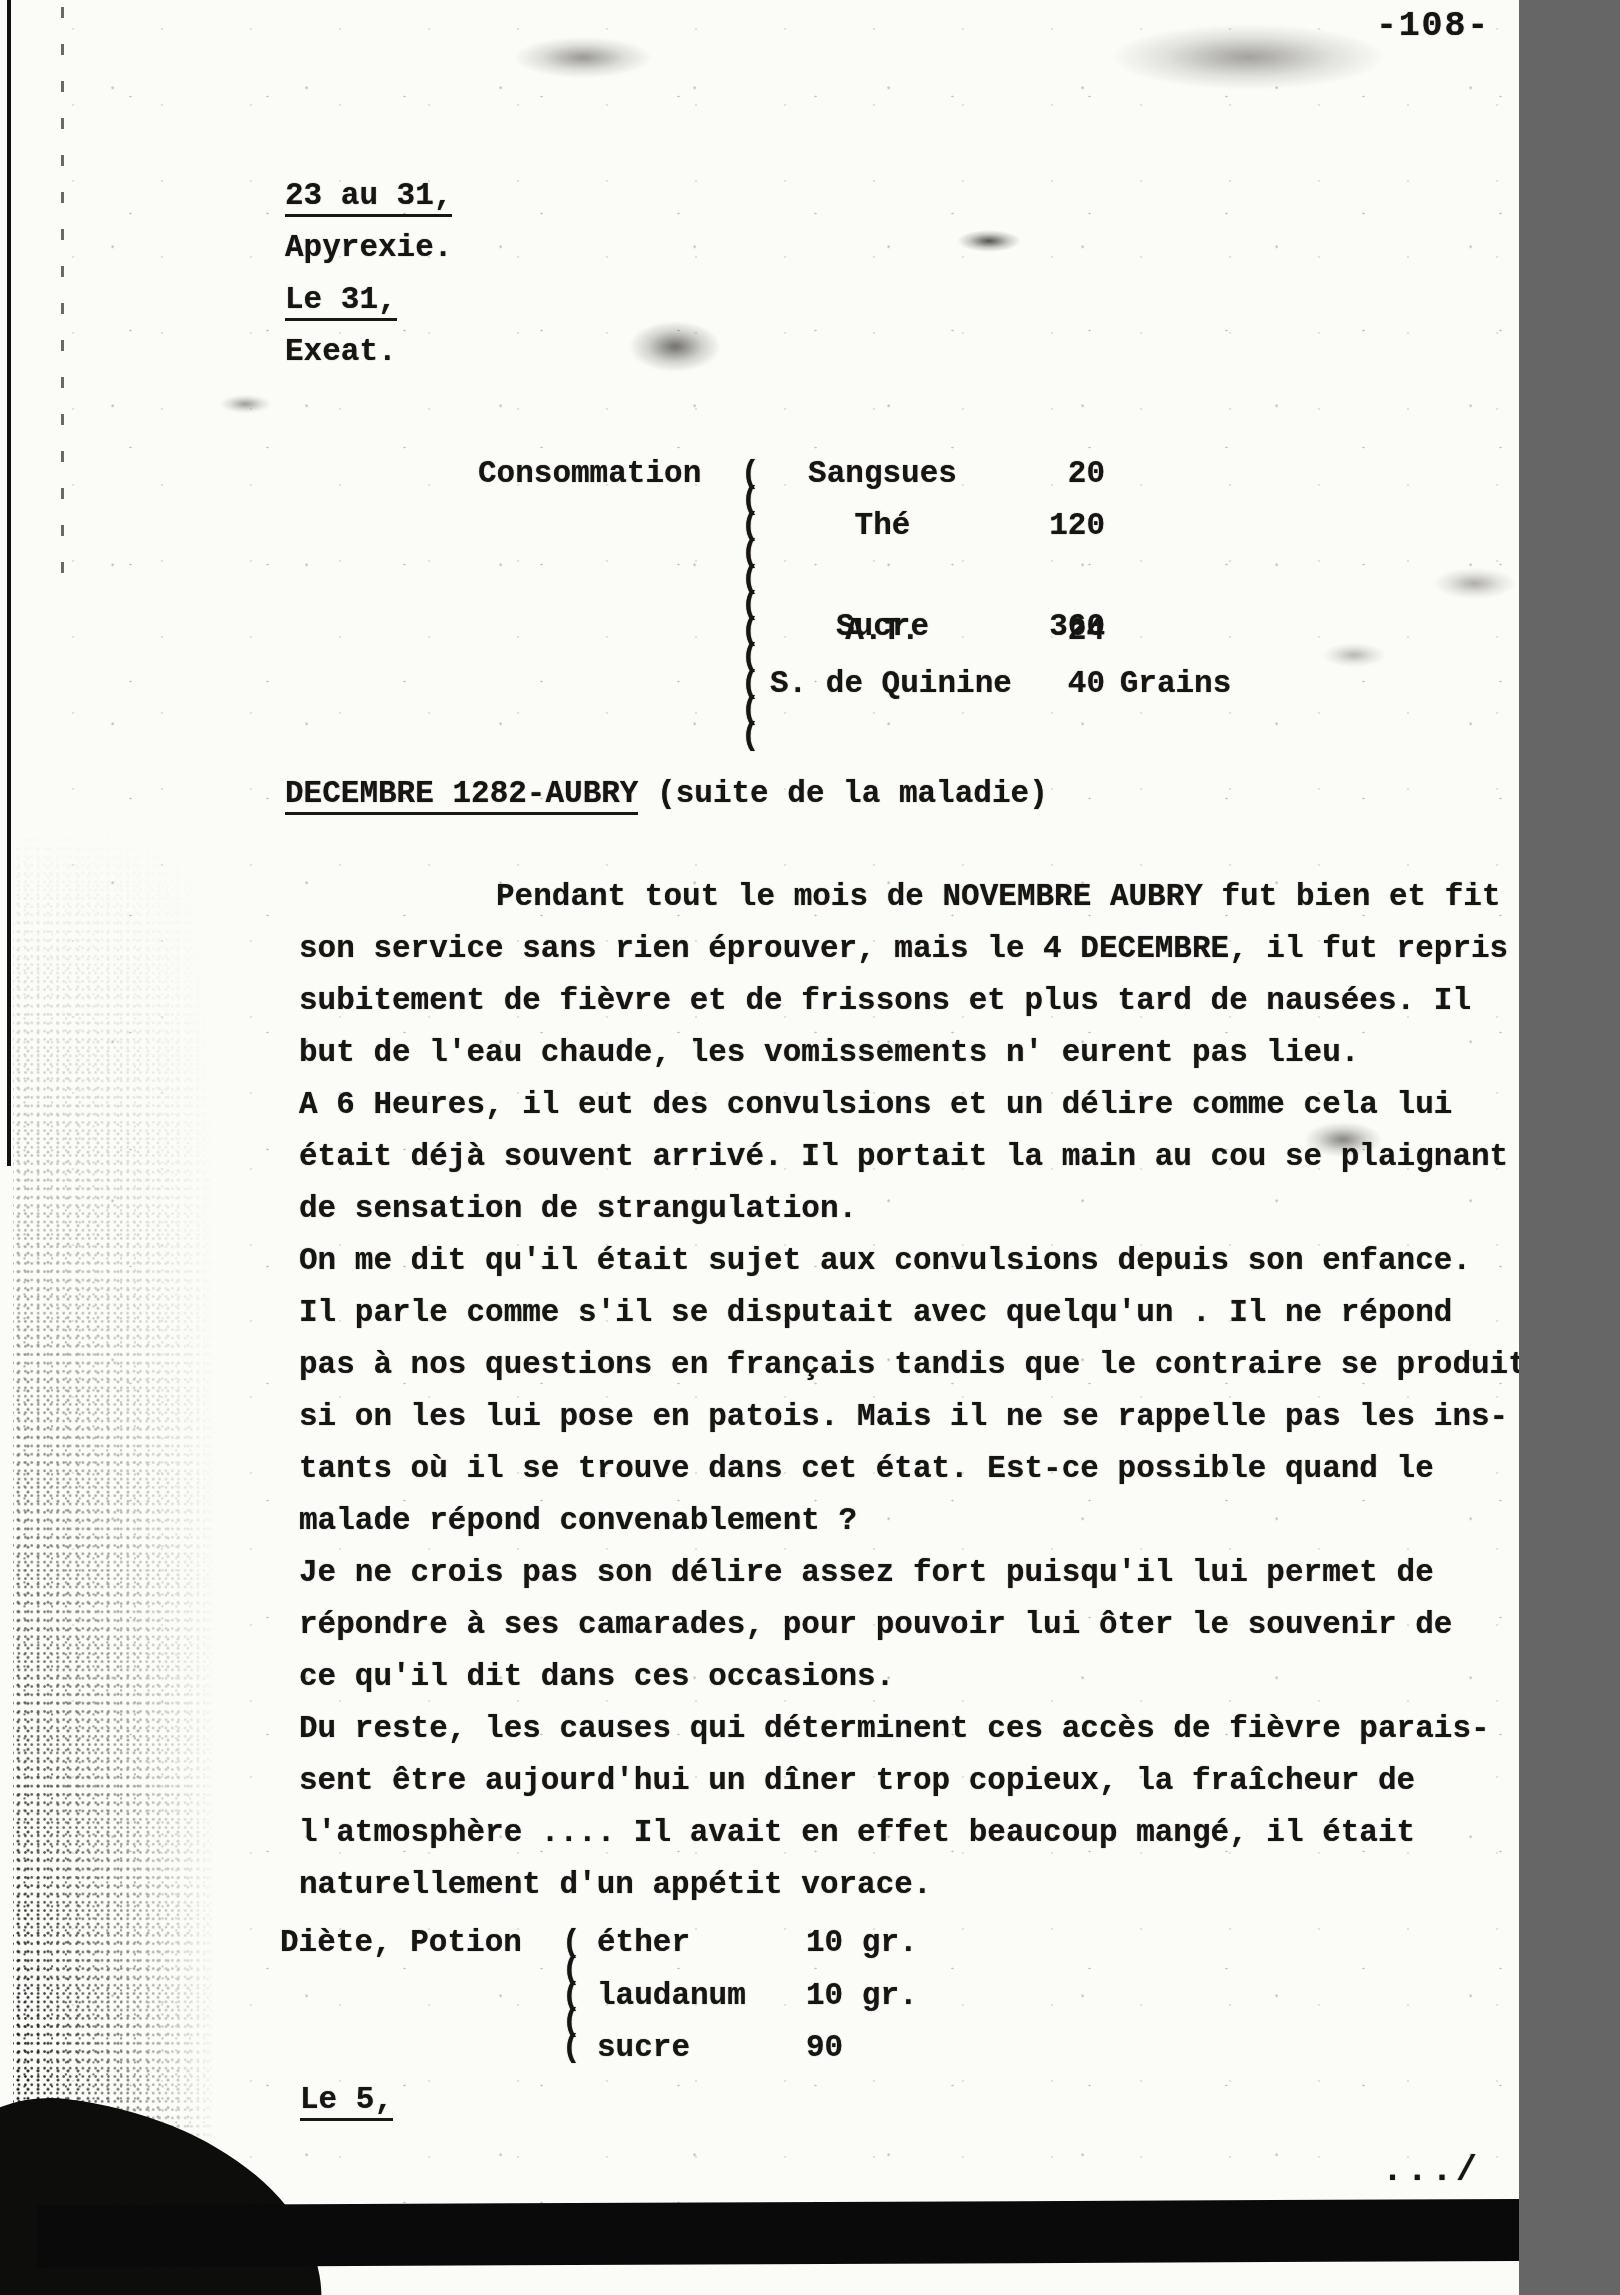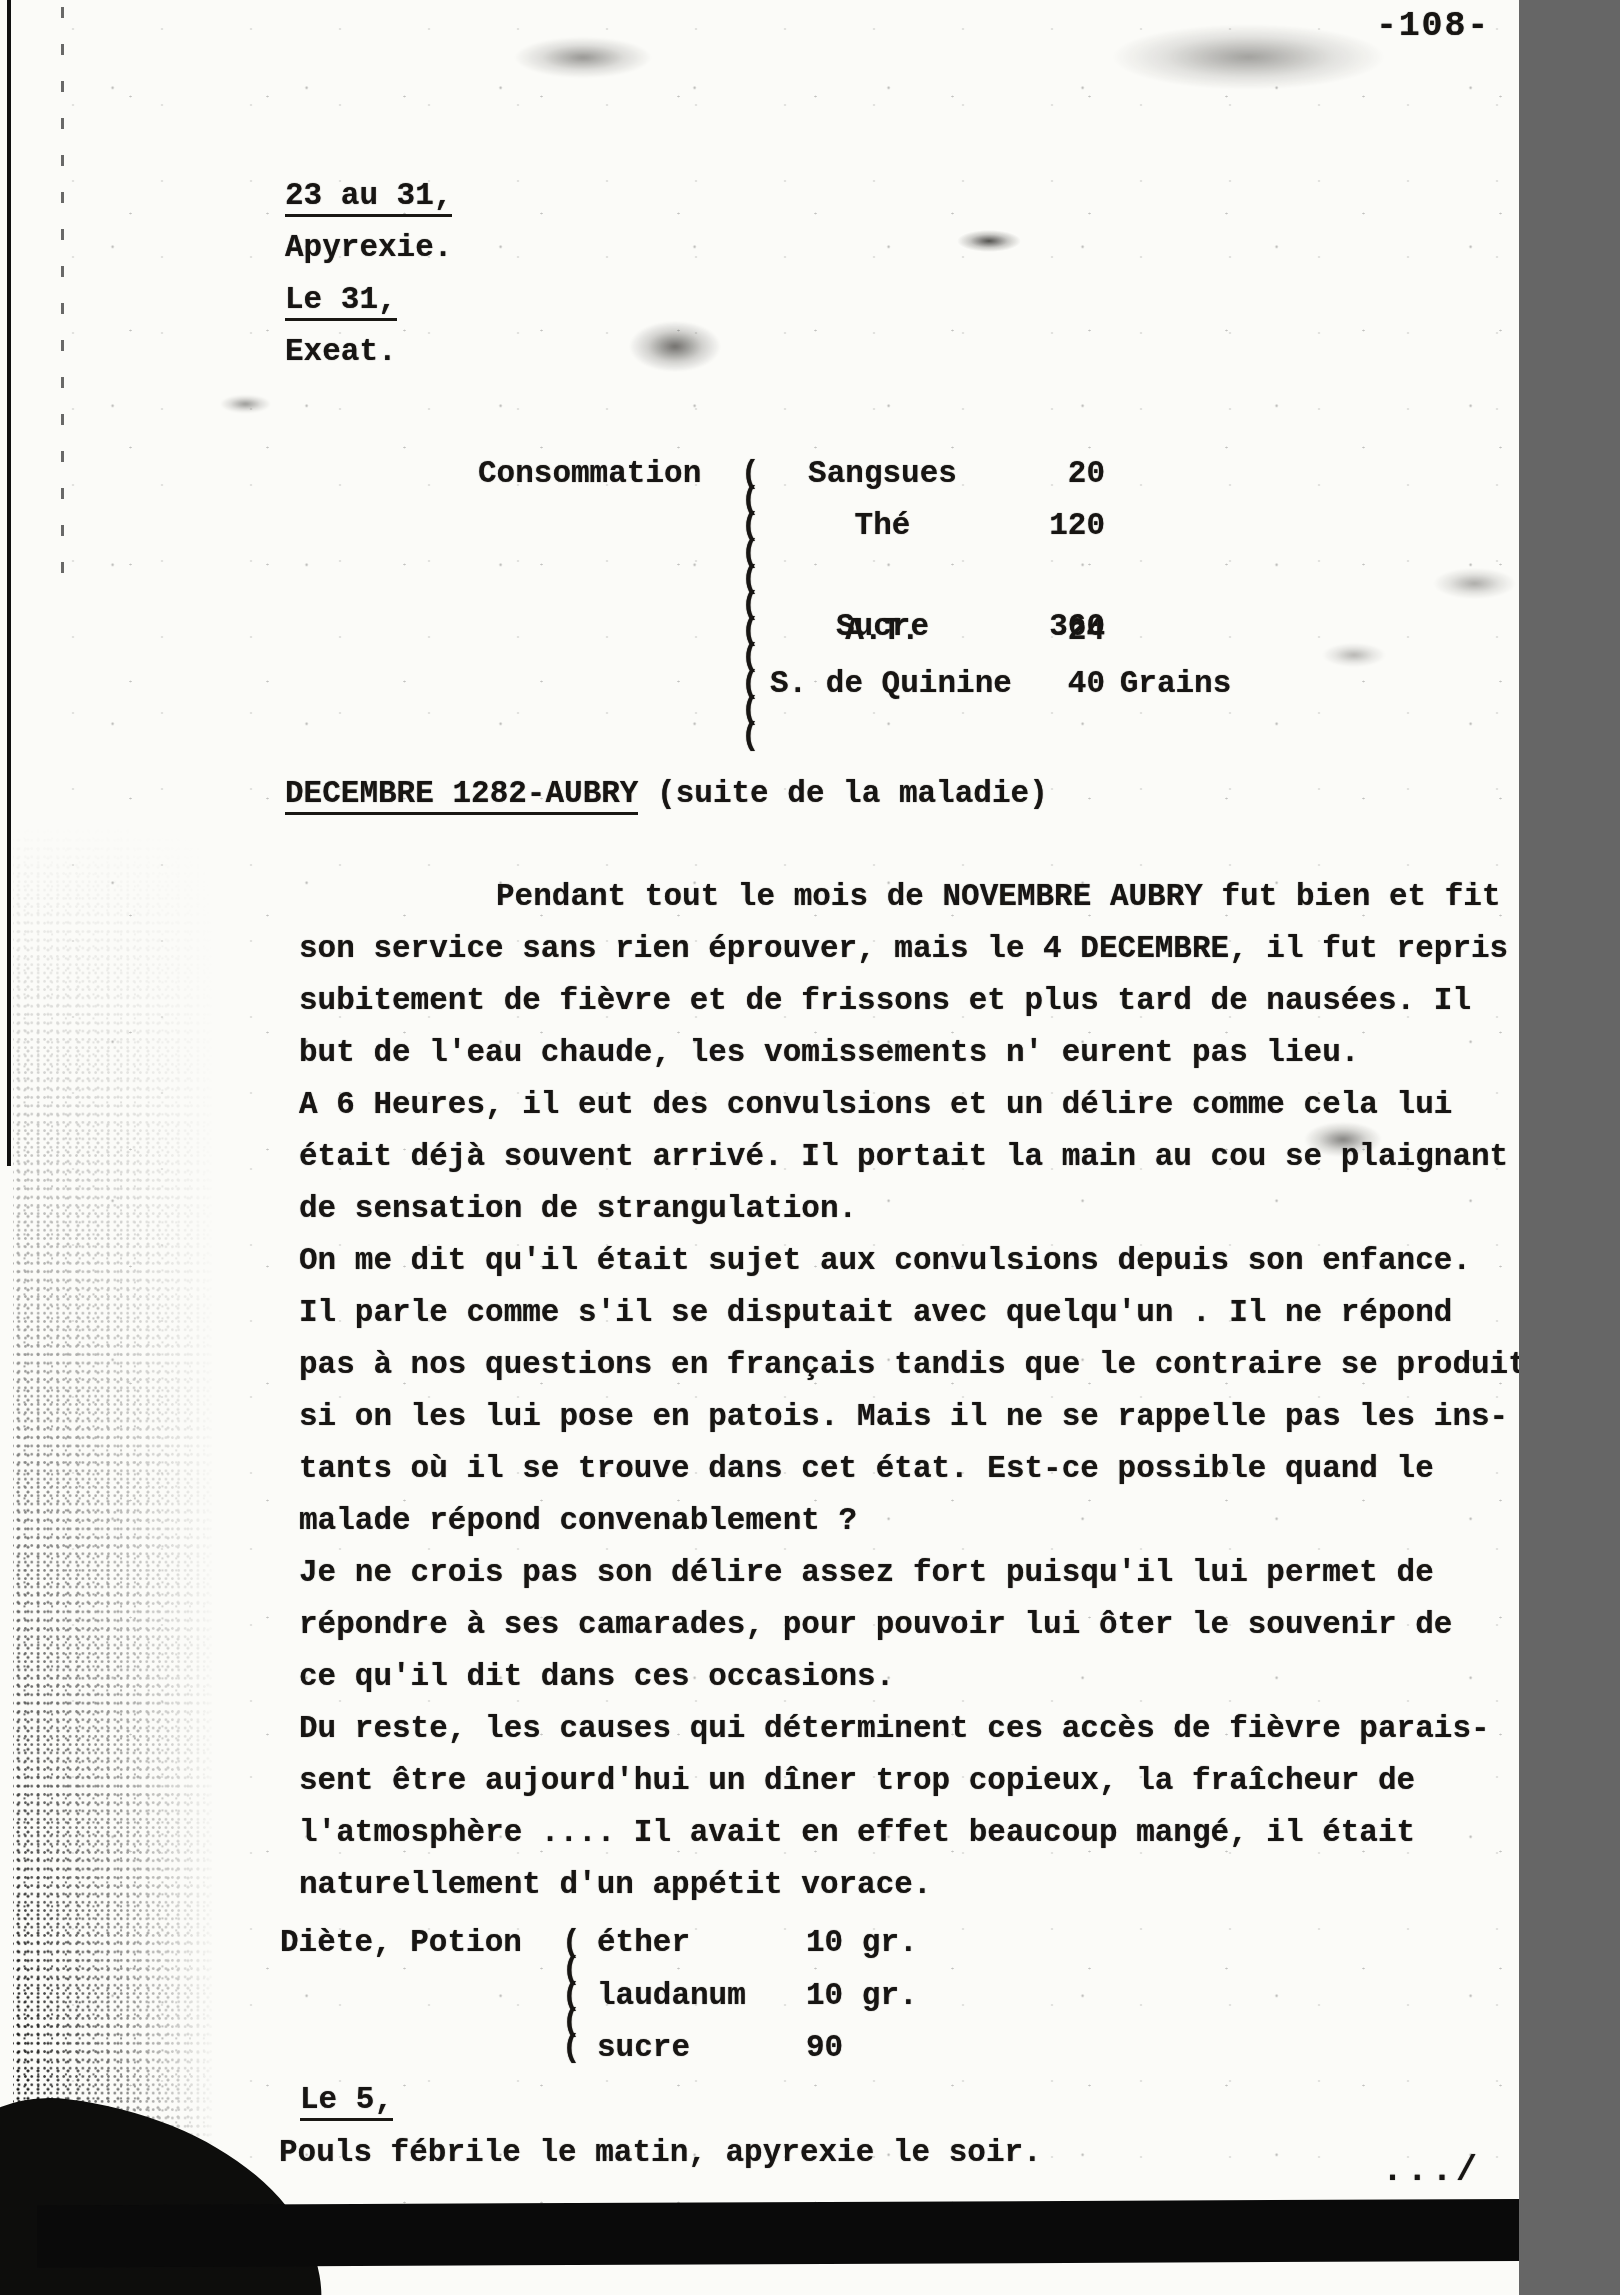--- a/index.html
+++ b/index.html
@@ -139,19 +139,18 @@
         <span class="paren" style="left: 562px; top: 2022px;">(</span>
       </div>
     <div id="potion-rows">
         <div class="potion-row txt" style="top: 1917px;"><span class="potion-name">éther</span><span class="potion-value">10 gr.</span></div>
         <div class="potion-row txt" style="top: 1970px;"><span class="potion-name">laudanum</span><span class="potion-value">10 gr.</span></div>
         <div class="potion-row txt" style="top: 2022px;"><span class="potion-name">sucre</span><span class="potion-value">90</span></div>
       </div>
   </div>
 
   <div class="txt footer-date"><span class="u">Le 5,</span></div>
-  <div class="txt footer-note">Pouls fébrile le matin, apyrexie le soir.</div>
   <div class="txt cont-mark">.../</div>
 
   <div class="corner-blob"></div>
   <div class="bottom-band"></div>
 </div>
 
 
 </body></html>

